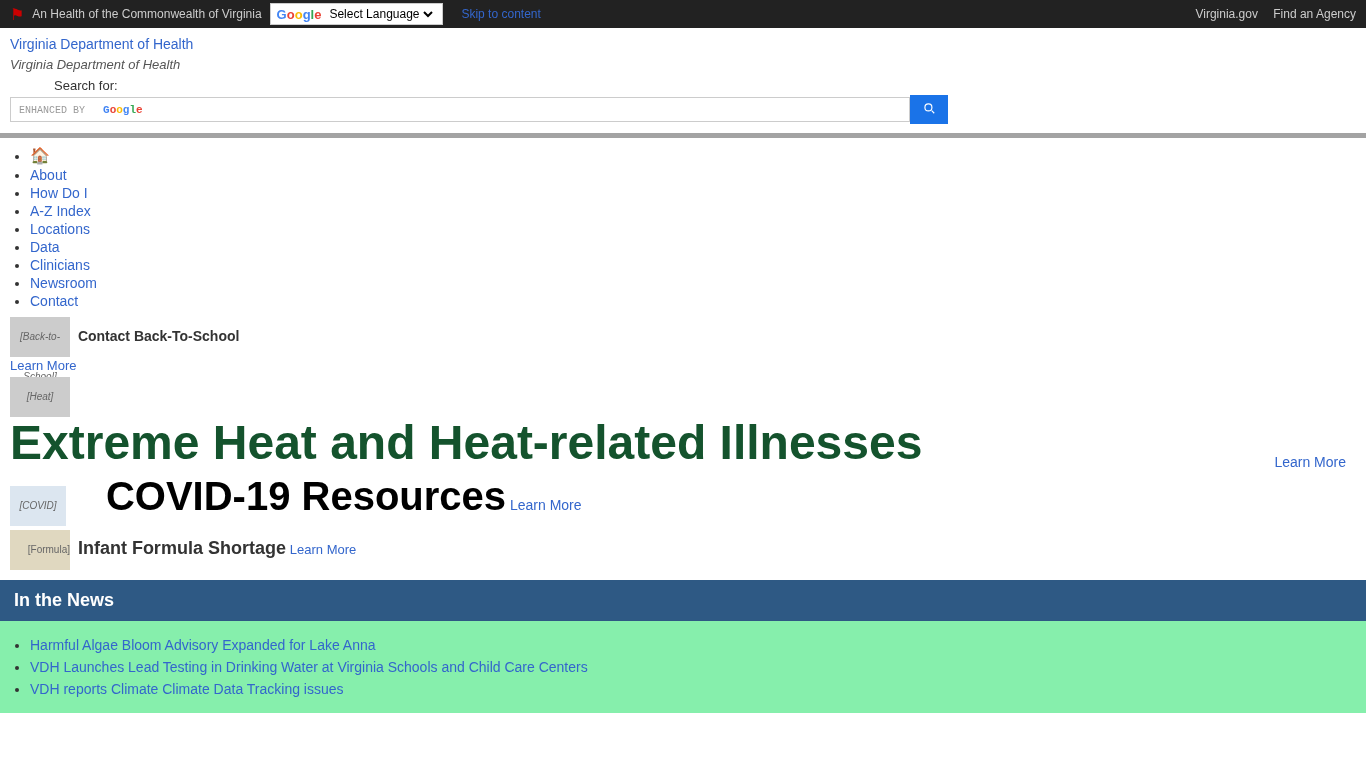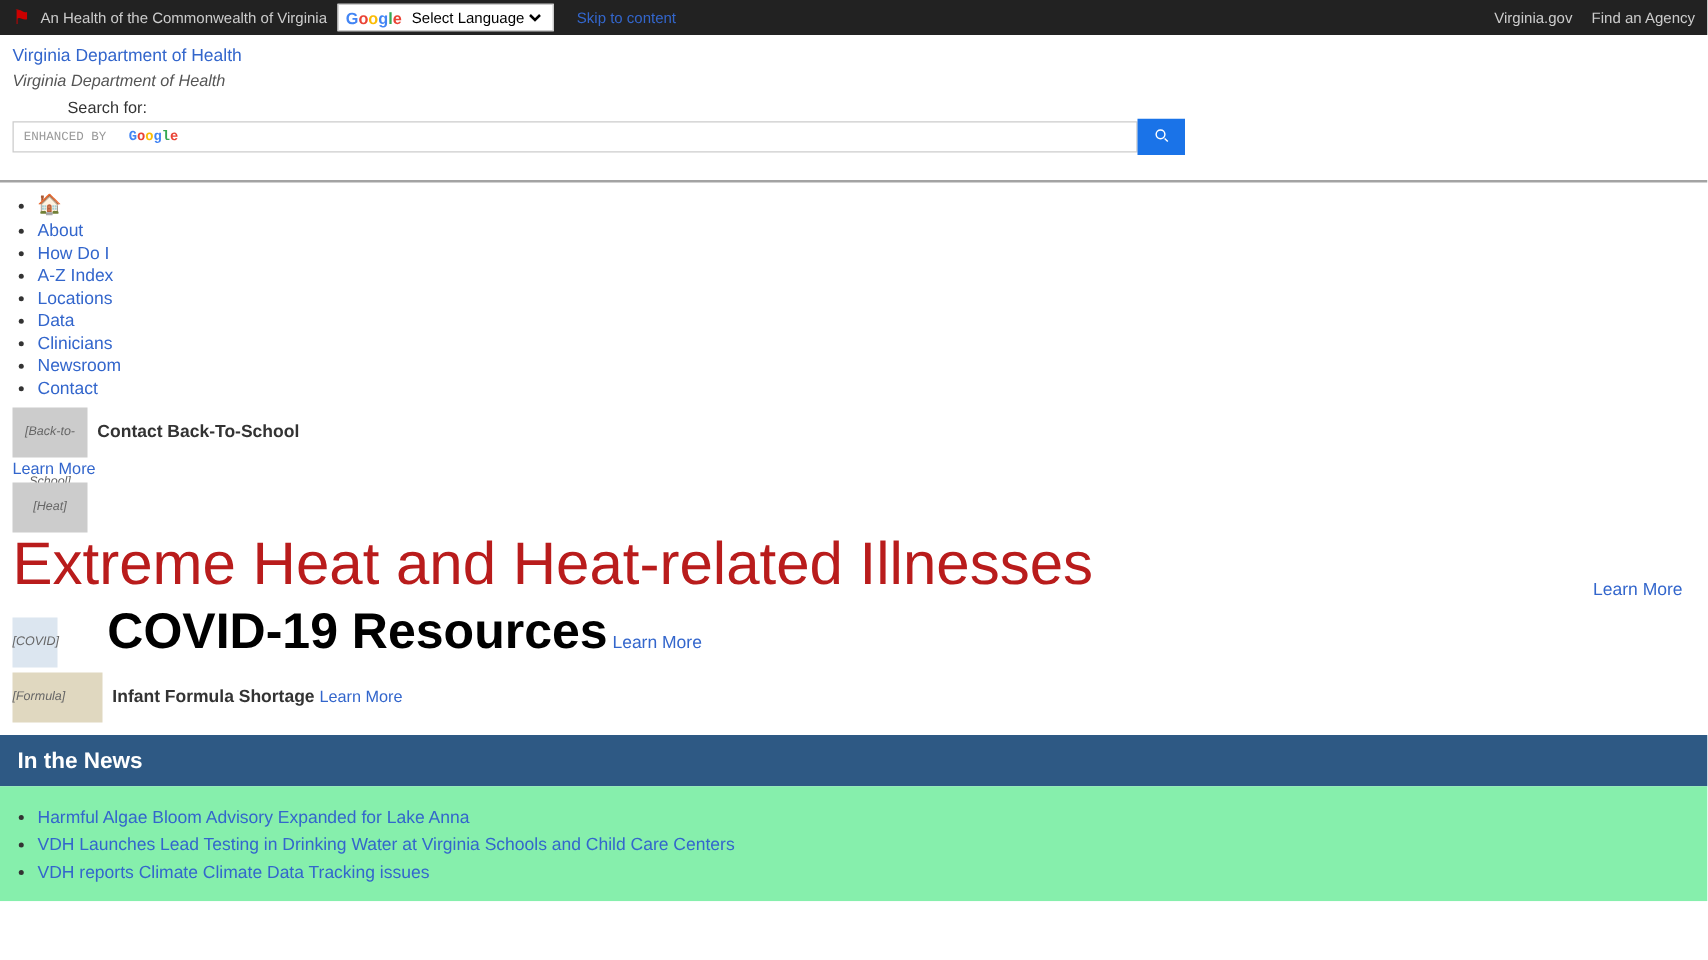--- a/index.html
+++ b/index.html
@@ -43,22 +43,22 @@
     #translate-widget .g-logo span:nth-child(2) { color: #EA4335; }
     #translate-widget .g-logo span:nth-child(3) { color: #FBBC05; }
     #translate-widget .g-logo span:nth-child(4) { color: #4285F4; }
     #translate-widget .g-logo span:nth-child(5) { color: #34A853; }
     #translate-widget .g-logo span:nth-child(6) { color: #EA4335; }
     #translate-widget select { border: none; font-size: 12px; background: transparent; cursor: pointer; }
     #skip-to-content { color: #3366cc; font-size: 12px; text-decoration: none; margin-left: 10px; }
 
     
     #header {
-      padding: 8px 10px 20px 10px;
-      border-bottom: 2px solid #a3a3a3;
+      padding: 8px 10px 9px 10px;
+      border-bottom: 5px solid #a3a3a3;
     }
     #site-title a { color: #3366cc; font-size: 14px; text-decoration: none; }
     #logo-area { margin-top: 4px; }
 
     
     #search-area { margin-top: 6px; }
     #search-label { font-size: 13px; margin-bottom: 2px; margin-left: 44px; }
     #search-row {
       display: flex;
       align-items: center;
@@ -132,42 +132,42 @@
     .banner-title { font-weight: bold; font-size: 14px; }
     .banner-link { color: #3366cc; text-decoration: none; font-size: 13px; }
 
     
     #big-banner {
       margin: 4px 0;
       position: relative;
     }
     #big-banner .big-banner-title {
       font-size: 48px;
-      font-weight: normal;
-      color: #b91c1c;
+      font-weight: bold;
+      color: #14532d;
       line-height: 1.1;
       display: block;
     }
     #big-banner .big-learn-more {
       color: #3366cc;
       text-decoration: none;
       font-size: 14px;
       font-weight: normal;
       position: absolute;
       right: 10px;
       bottom: 0;
     }
 
     .covid-banner {
       margin: 4px 0;
       position: relative;
     }
     .covid-banner .covid-thumb {
       display: inline-block;
-      width: 36px;
+      width: 56px;
       height: 40px;
       background: #dce6f0;
       vertical-align: middle;
       margin-right: 4px;
       font-size: 10px;
       color: #666;
       font-style: italic;
       text-align: center;
       line-height: 40px;
     }
@@ -181,32 +181,31 @@
     }
     .covid-learn {
       color: #3366cc;
       text-decoration: none;
       font-size: 14px;
     }
 
     .formula-banner { margin: 4px 0; }
     .formula-thumb {
       display: inline-block;
-      width: 72px;
+      width: 60px;
       height: 40px;
       background: #e0d8c0;
       vertical-align: middle;
       margin-right: 4px;
       font-size: 10px;
       color: #666;
-      font-style: italic;
-      text-align: left;
+      text-align: right;
       line-height: 40px;
     }
-    .formula-title { font-weight: bold; font-size: 14px; }
+    .formula-title { font-weight: bold; font-size: 18px; }
     .formula-learn { color: #3366cc; text-decoration: none; font-size: 13px; }
 
     
     #in-the-news-header {
       background: #2e5984;
       color: #fff;
       padding: 10px 14px;
       font-size: 18px;
       font-weight: bold;
       margin-top: 10px;

